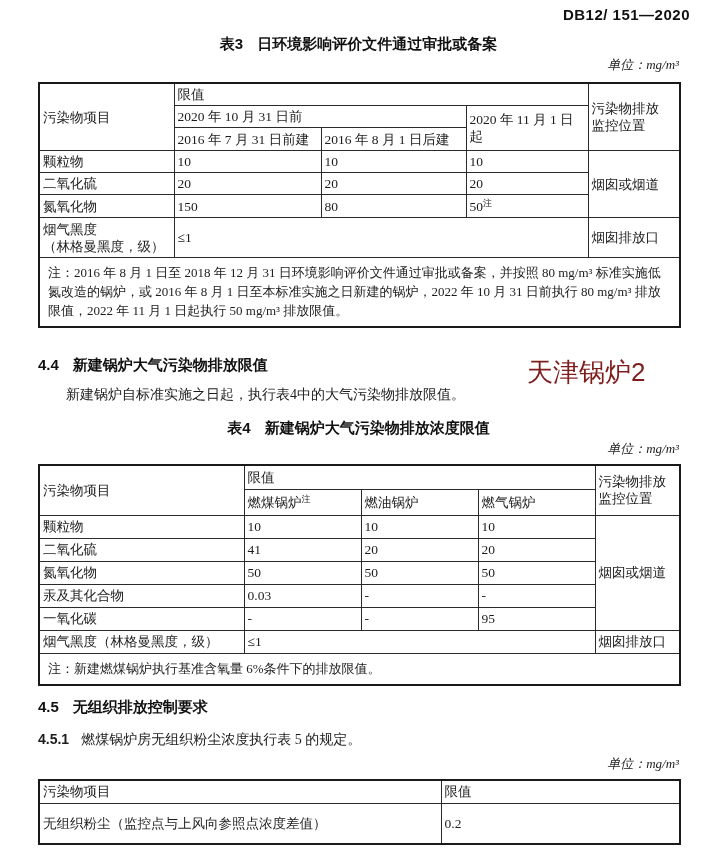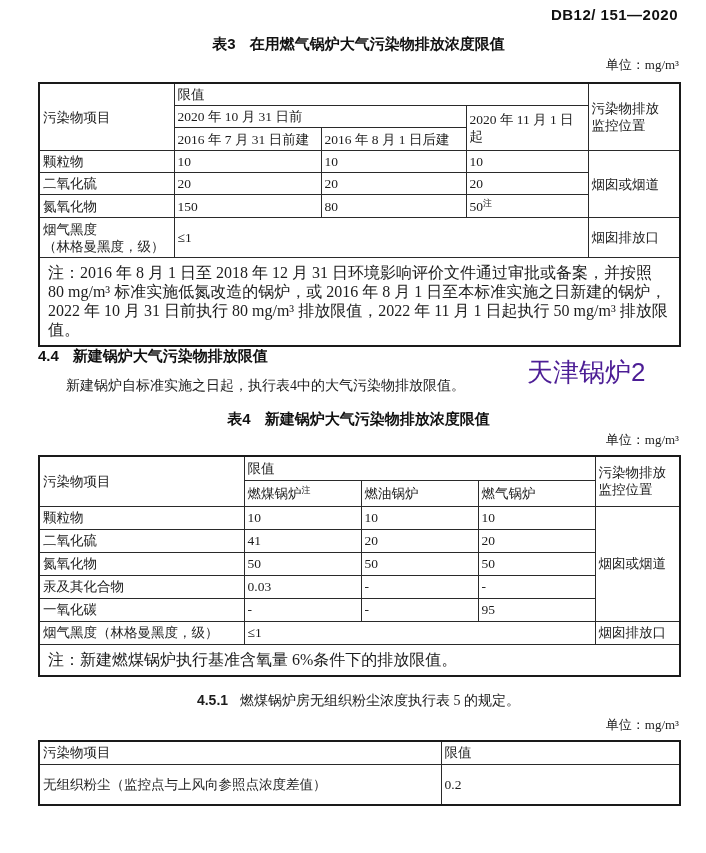--- a/index.html
+++ b/index.html
@@ -4,67 +4,67 @@
 <style>
   * { margin:0; padding:0; box-sizing:border-box; }
   html,body { background:#fff; }
   .page {
     position:relative; width:706px; height:853px; background:#ffffff;
     overflow:hidden; color:#1c1c1c;
     font-family:"Liberation Serif","DejaVu Serif",serif;
   }
   .hei { font-family:"Liberation Sans","DejaVu Sans",sans-serif; font-weight:bold; }
   .doc-number {
-    position:absolute; top:6px; right:28px; font-size:15px; letter-spacing:0.5px;
+    position:absolute; top:6px; right:16px; font-size:15px; letter-spacing:0.5px;
     font-family:"Liberation Sans","DejaVu Sans",sans-serif; font-weight:bold; color:#111;
   }
   .content { position:absolute; left:38px; top:30px; width:641px; }
   .tbl-title { text-align:center; font-size:15px; line-height:20px; margin-top:4px; color:#111; }
   .tbl-title .gap { display:inline-block; width:14px; }
-  .unit { text-align:right; font-size:13px; line-height:18px; margin-top:2px; }
+  .unit { text-align:right; font-size:13px; line-height:18px; margin-top:2px;font-style:italic; }
   table { border-collapse:collapse; width:641px; table-layout:fixed; margin-top:8px; }
   td {
     border:1px solid #2a2a2a; text-align:left; vertical-align:middle;
     font-size:13.5px; line-height:17px; padding:2px 3px; color:#1c1c1c;
   }
   table { border:2px solid #1a1a1a; }
-  td.note-cell { text-align:left; font-size:16px; line-height:19px; padding:5px 8px 6px 8px; }
+  td.note-cell { text-align:left; font-size:13px; line-height:19px; padding:5px 8px 6px 8px; }
   sup { font-size:9px; vertical-align:super; line-height:0; }
   .h-section { font-size:15px; line-height:18px; color:#111; }
   .h-section .num { margin-right:14px; }
   .body-p { font-size:14px; line-height:18px; text-indent:2em; }
-  .p451 { font-size:14px; line-height:18px;text-align:center; }
+  .p451 { font-size:14px; line-height:18px; }
   .p451 .num { margin-right:12px; }
   .annotation {
     position:absolute; left:527px; top:357px; font-size:26px; line-height:30px;
     font-family:"Liberation Sans","DejaVu Sans",sans-serif; white-space:nowrap;
   }
   
   .rh22 td { height:22px; }
   .rh23 td { height:23px; }
   .rh24 td { height:24px; }
   .rh26 td { height:26px; }
   .rh40 td { height:40px; }
   .t3 { margin-top:8px; }
   .t4 { margin-top:6px; }
   .t5 { margin-top:6px; }
   .mt6 { margin-top:6px; }
-  .mt12 { margin-top:12px; } .mt14{ margin-top:14px; } .mt16{ margin-top:0; }
+  .mt12 { margin-top:12px; } .mt14{ margin-top:14px; } .mt16{ margin-top:28px; }
 </style>
 </head>
 <body>
 
 <div class="page">
 
   <div class="doc-number">DB12/ 151—2020</div>
 
   <div class="content">
 
     <div class="tbl-title hei">
-      <span>表3</span><span class="gap"></span><span>在用燃气锅炉大气污染物排放浓度限值</span>
+      <span>表3</span><span class="gap"></span><span>日环境影响评价文件通过审批或备案</span>
     </div>
     <div class="unit">单位：mg/m³</div>
 
     <table class="t3">
       <colgroup>
           <col style="width:135px">
           <col style="width:147px">
           <col style="width:145px">
           <col style="width:122px">
           <col style="width:92px">
@@ -186,20 +186,23 @@
         <td>烟气黑度（林格曼黑度，级）</td>
         <td colspan="3">≤1</td>
         <td>烟囱排放口</td>
       </tr>
       <tr class="rh23">
         <td colspan="5" class="note-cell">注：新建燃煤锅炉执行基准含氧量 6%条件下的排放限值。</td>
       </tr>
     </tbody>
       </table>
 
+    <div class="h-section hei mt12">
+      <span class="num">4.5</span><span>无组织排放控制要求</span>
+    </div>
     <div class="p451 mt14">
       <span class="num hei">4.5.1</span><span>燃煤锅炉房无组织粉尘浓度执行表 5 的规定。</span>
     </div>
 
     <div class="unit mt6">单位：mg/m³</div>
 
     <table class="t5">
       <colgroup>
           <col style="width:402px">
           <col style="width:239px">
@@ -211,15 +214,15 @@
       </tr>
       <tr class="rh40">
         <td>无组织粉尘（监控点与上风向参照点浓度差值）</td>
         <td>0.2</td>
       </tr>
     </tbody>
       </table>
 
   </div>
 
-  <div class="annotation" style="color: #4c1d95;">天津锅炉2</div>
+  <div class="annotation" style="color: #7f1d1d;">天津锅炉2</div>
 
 </div>
 
 </body></html>

